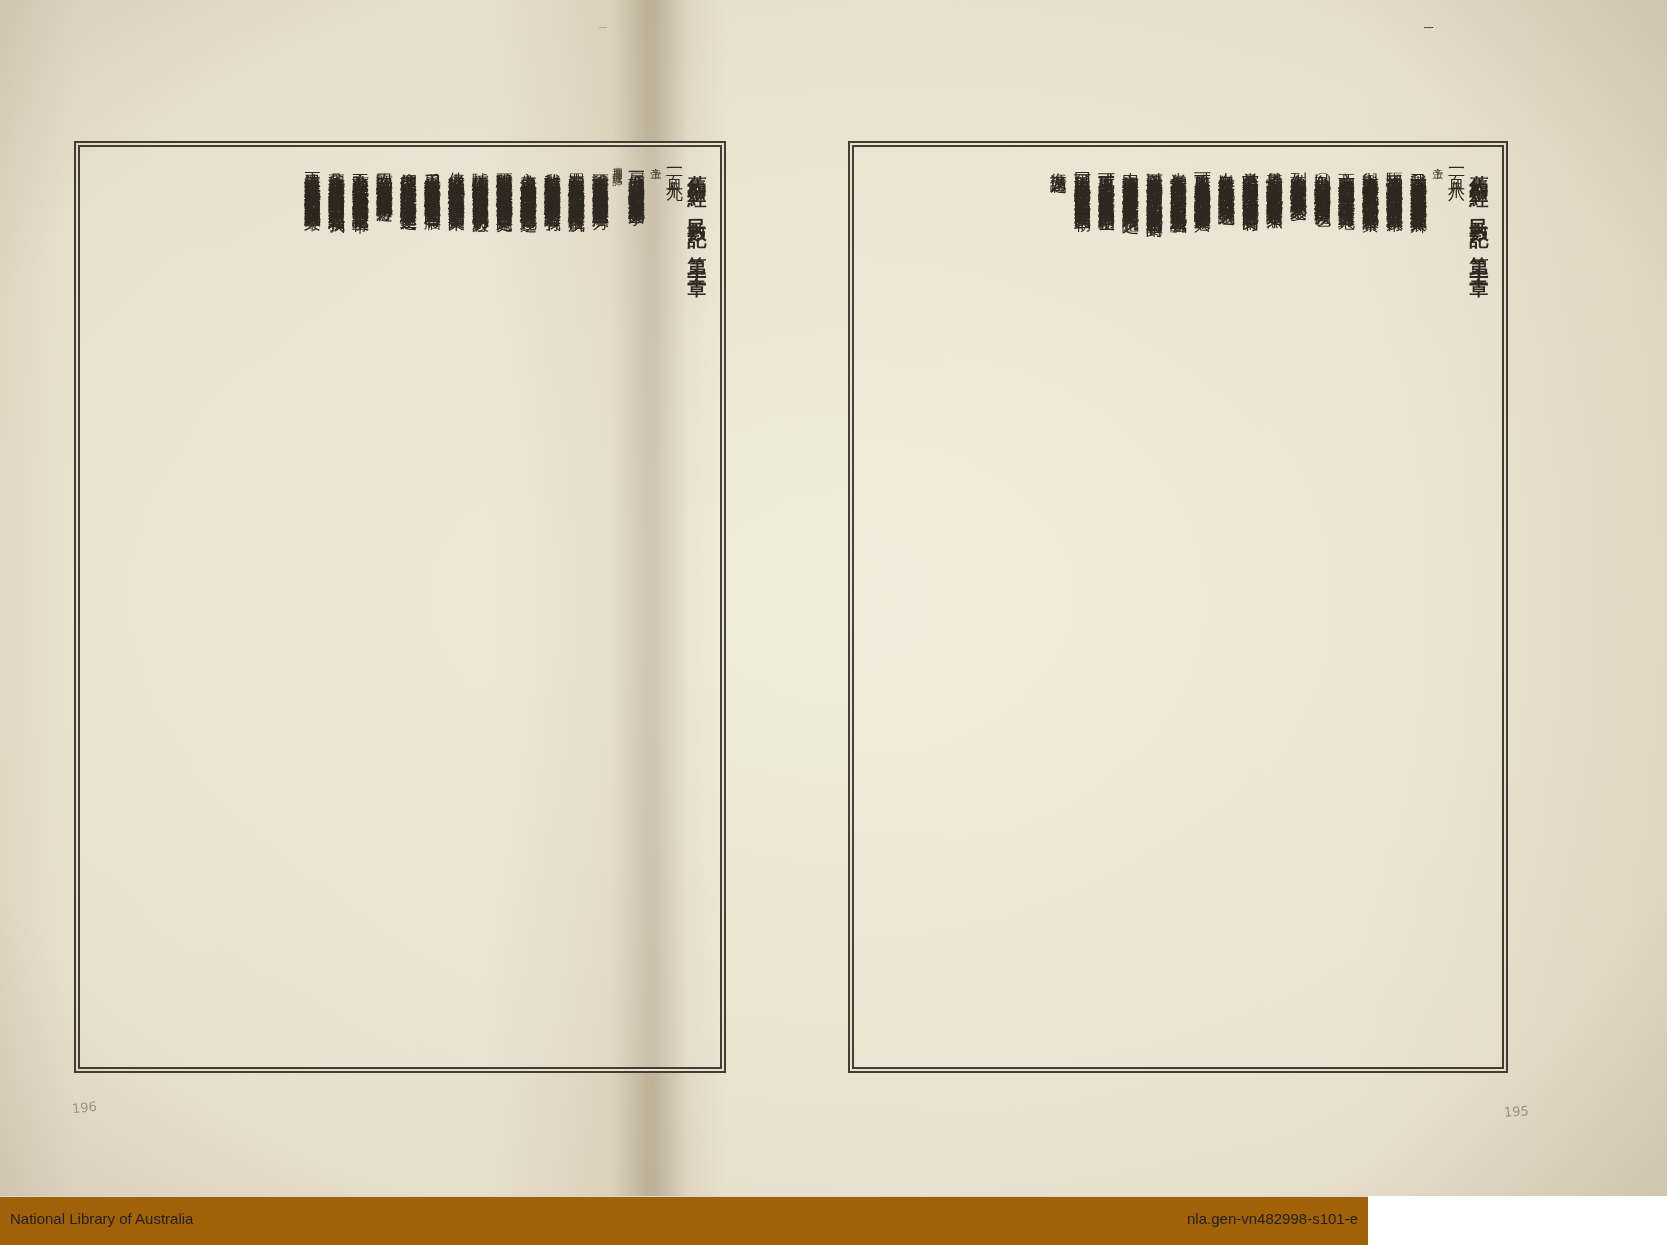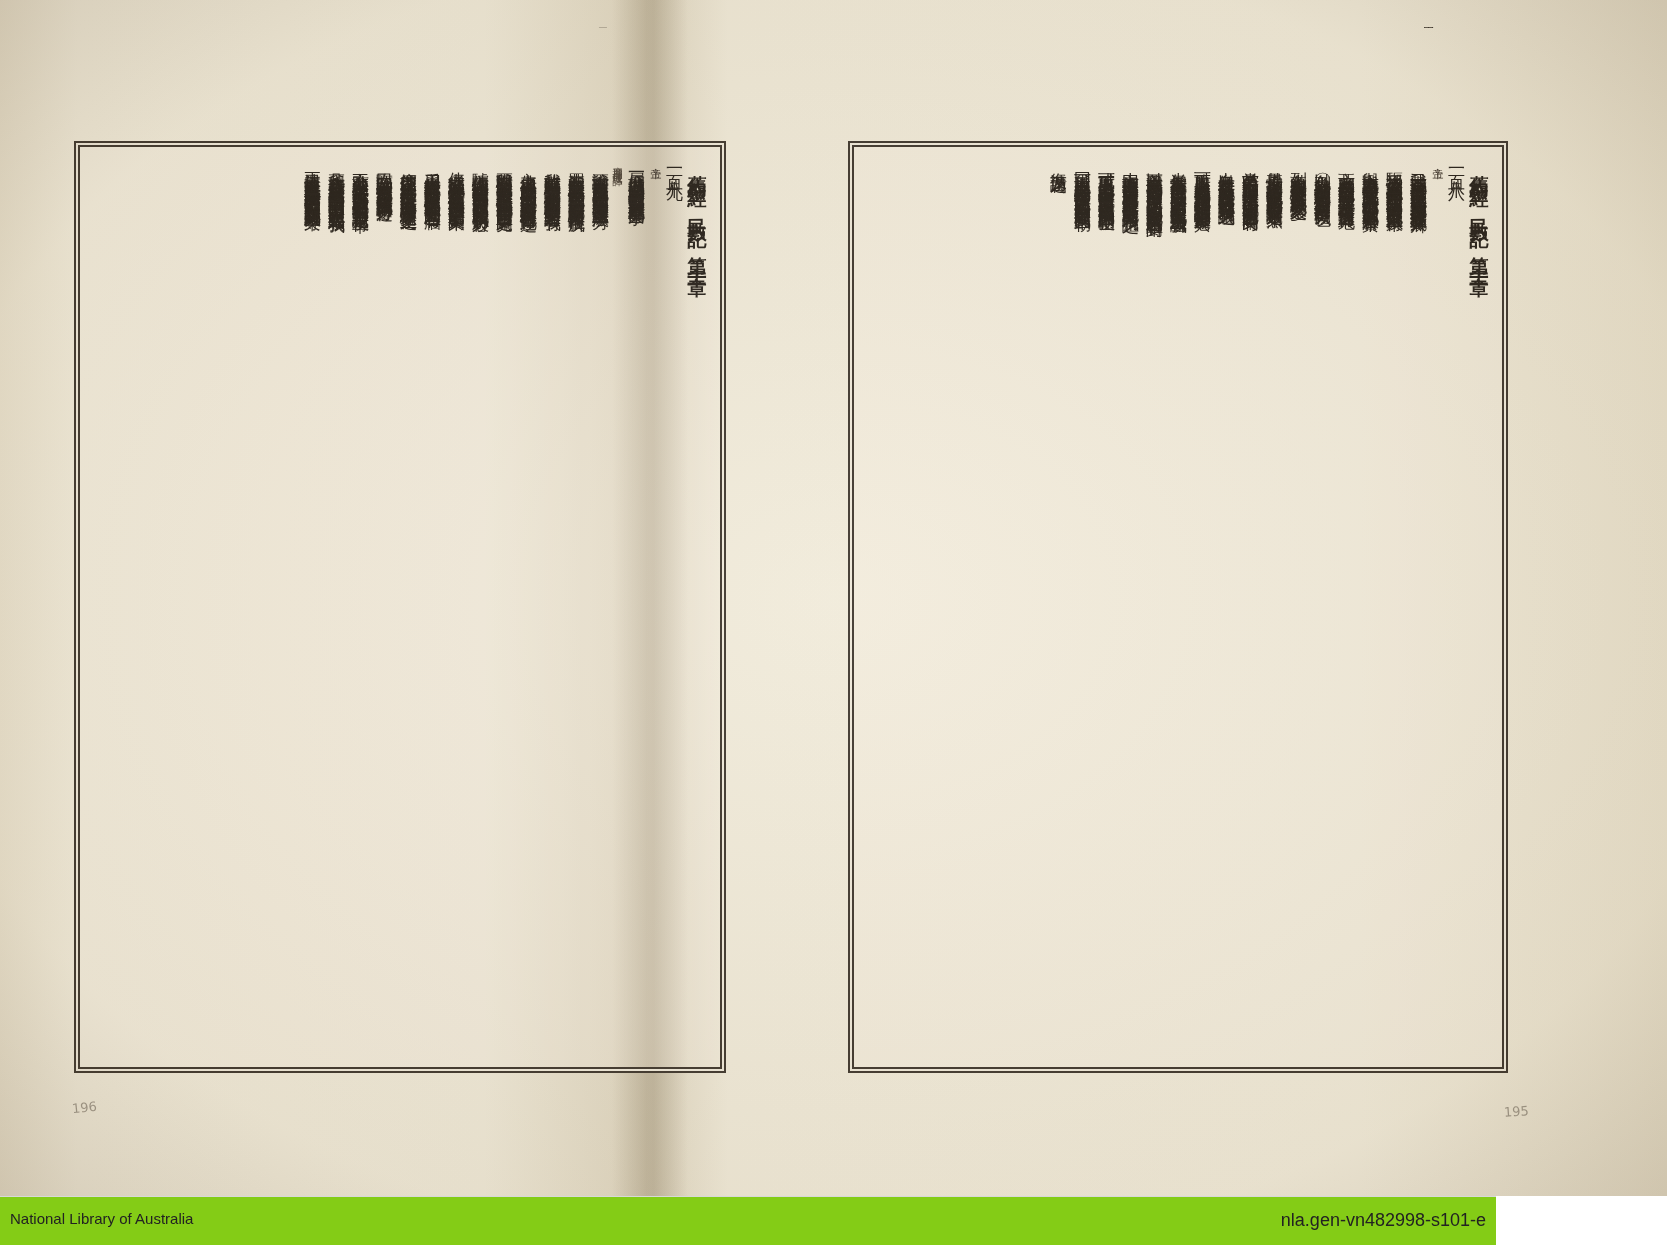--- a/index.html
+++ b/index.html
@@ -156,39 +156,39 @@
     transform: rotate(-6deg);
   }
   #pencil-left  { left: 72px;  top: 1100px; }
   #pencil-right { left: 1504px; top: 1104px; transform: rotate(-4deg); }
 
   
   #footer {
     position: absolute;
     left: 0;
     top: 1196px;
-    width: 1496px;
+    width: 1368px;
     height: 49px;
-    background: #84cc16;
+    background: #a16207;
     border-top: 1px solid #d8d8d8;
     box-sizing: border-box;
   }
   #footer-label {
     position: absolute;
     left: 10px;
     top: 13px;
     font-size: 15px;
     color: #222222;
     font-family: "Liberation Sans", sans-serif;
   }
   #footer-id {
     position: absolute;
     right: 10px;
     top: 13px;
-    font-size: 18px;
+    font-size: 15px;
     color: #222222;
     font-family: "Liberation Sans", sans-serif;
   }
 </style>
 </head>
 <body>
 
 <div id="scan">
 
   <div class="leaf" id="leaf-left"></div>

